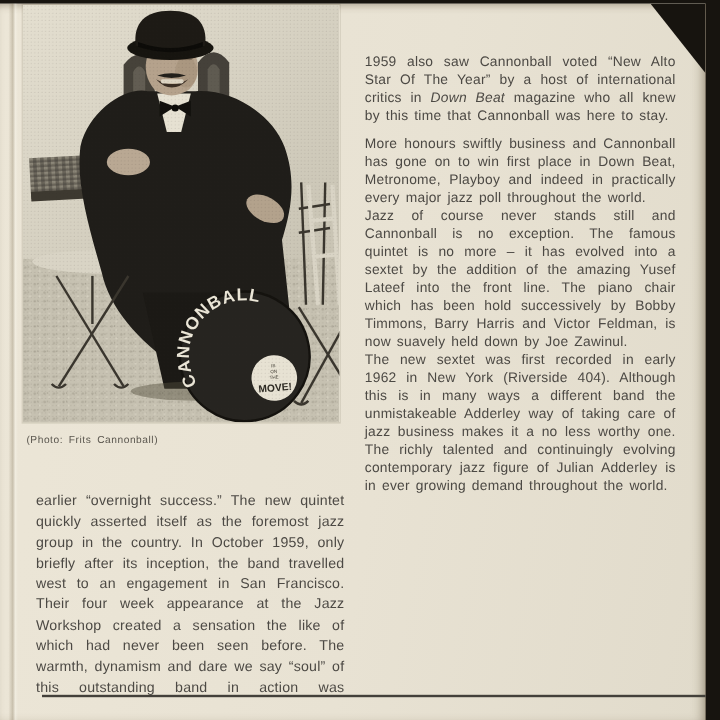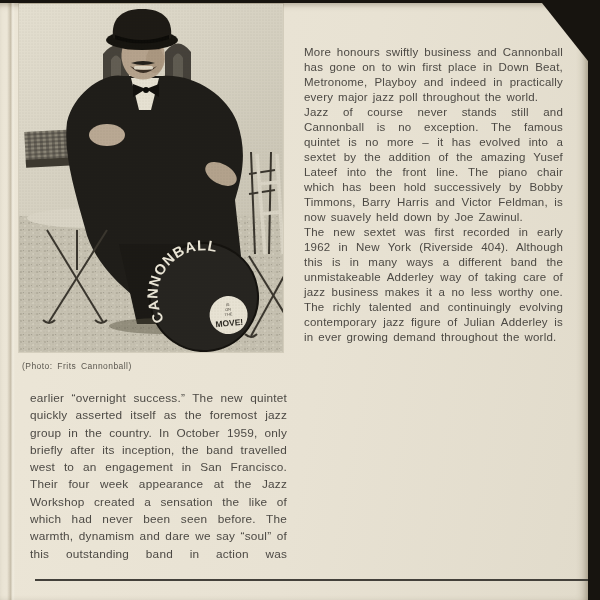--- a/index.html
+++ b/index.html
@@ -14,21 +14,21 @@
                      rgba(255,255,248,.28) 72%,rgba(110,95,65,0) 100%);}
   .worn-corner{position:absolute;right:0;top:0;width:46px;height:58px;background:#17140f;
                clip-path:polygon(100% 0,0 0,100% 100%);}
   .photo{position:absolute;left:19px;top:1px;width:264px;height:348px;overflow:hidden;
          box-shadow:0 0 0 1px rgba(90,80,55,.15);}
   .caption{position:absolute;left:22px;top:358px;font-size:8.5px;color:#5a564e;
            letter-spacing:.45px;word-spacing:2px;}
   .col{position:absolute;color:#4c4944;text-align:justify;letter-spacing:.2px;word-spacing:1.6px;}
   .col p{margin:0;}
   .col p.gap{margin-bottom:8px;}
-  .left-col{left:30px;top:387px;width:257px;font-size:11.8px;line-height:17.3px;}
+  .left-col{left:30px;top:406px;width:257px;font-size:11.8px;line-height:17.3px;}
   .left-col p{text-align-last:justify;}
   .right-col{left:304px;top:42px;width:259px;font-size:11.5px;line-height:15px;}
   .right-col .it{font-style:italic;}
   .bottom-rule{position:absolute;left:35px;top:576px;width:553px;height:2px;background:#43403a;}
   svg text{font-family:"Liberation Sans",sans-serif;}
 </style>
 </head>
 <body>
 
 <div class="stage">
@@ -147,20 +147,21 @@
       </svg>
     </figure>
 
     <div class="caption">(Photo: Frits Cannonball)</div>
 
     <div class="col left-col">
       <p>earlier “overnight success.” The new quintet quickly asserted itself as the foremost jazz group in the country. In October 1959, only briefly after its inception, the band travelled west to an engagement in San Francisco. Their four week appearance at the Jazz Workshop created a sensation the like of which had never been seen before. The warmth, dynamism and dare we say “soul” of this outstanding band in action was</p>
     </div>
 
     <div class="col right-col">
+      <p class="gap"><span>1959 also saw Cannonball voted “New Alto Star Of The Year” by a host of international critics in </span><span class="it">Down Beat</span><span> magazine who all knew by this time that Cannonball was here to stay.</span></p>
       <p>More honours swiftly business and Cannonball has gone on to win first place in Down Beat, Metronome, Playboy and indeed in practically every major jazz poll throughout the world.</p>
       <p>Jazz of course never stands still and Cannonball is no exception. The famous quintet is no more – it has evolved into a sextet by the addition of the amazing Yusef Lateef into the front line. The piano chair which has been hold successively by Bobby Timmons, Barry Harris and Victor Feldman, is now suavely held down by Joe Zawinul.</p>
       <p class="gap">The new sextet was first recorded in early 1962 in New York (Riverside 404). Although this is in many ways a different band the unmistakeable Adderley way of taking care of jazz business makes it a no less worthy one. The richly talented and continuingly evolving contemporary jazz figure of Julian Adderley is in ever growing demand throughout the world.</p>
     </div>
 
     <div class="bottom-rule"></div>
   </div>
 </div>
 
 </body></html>

